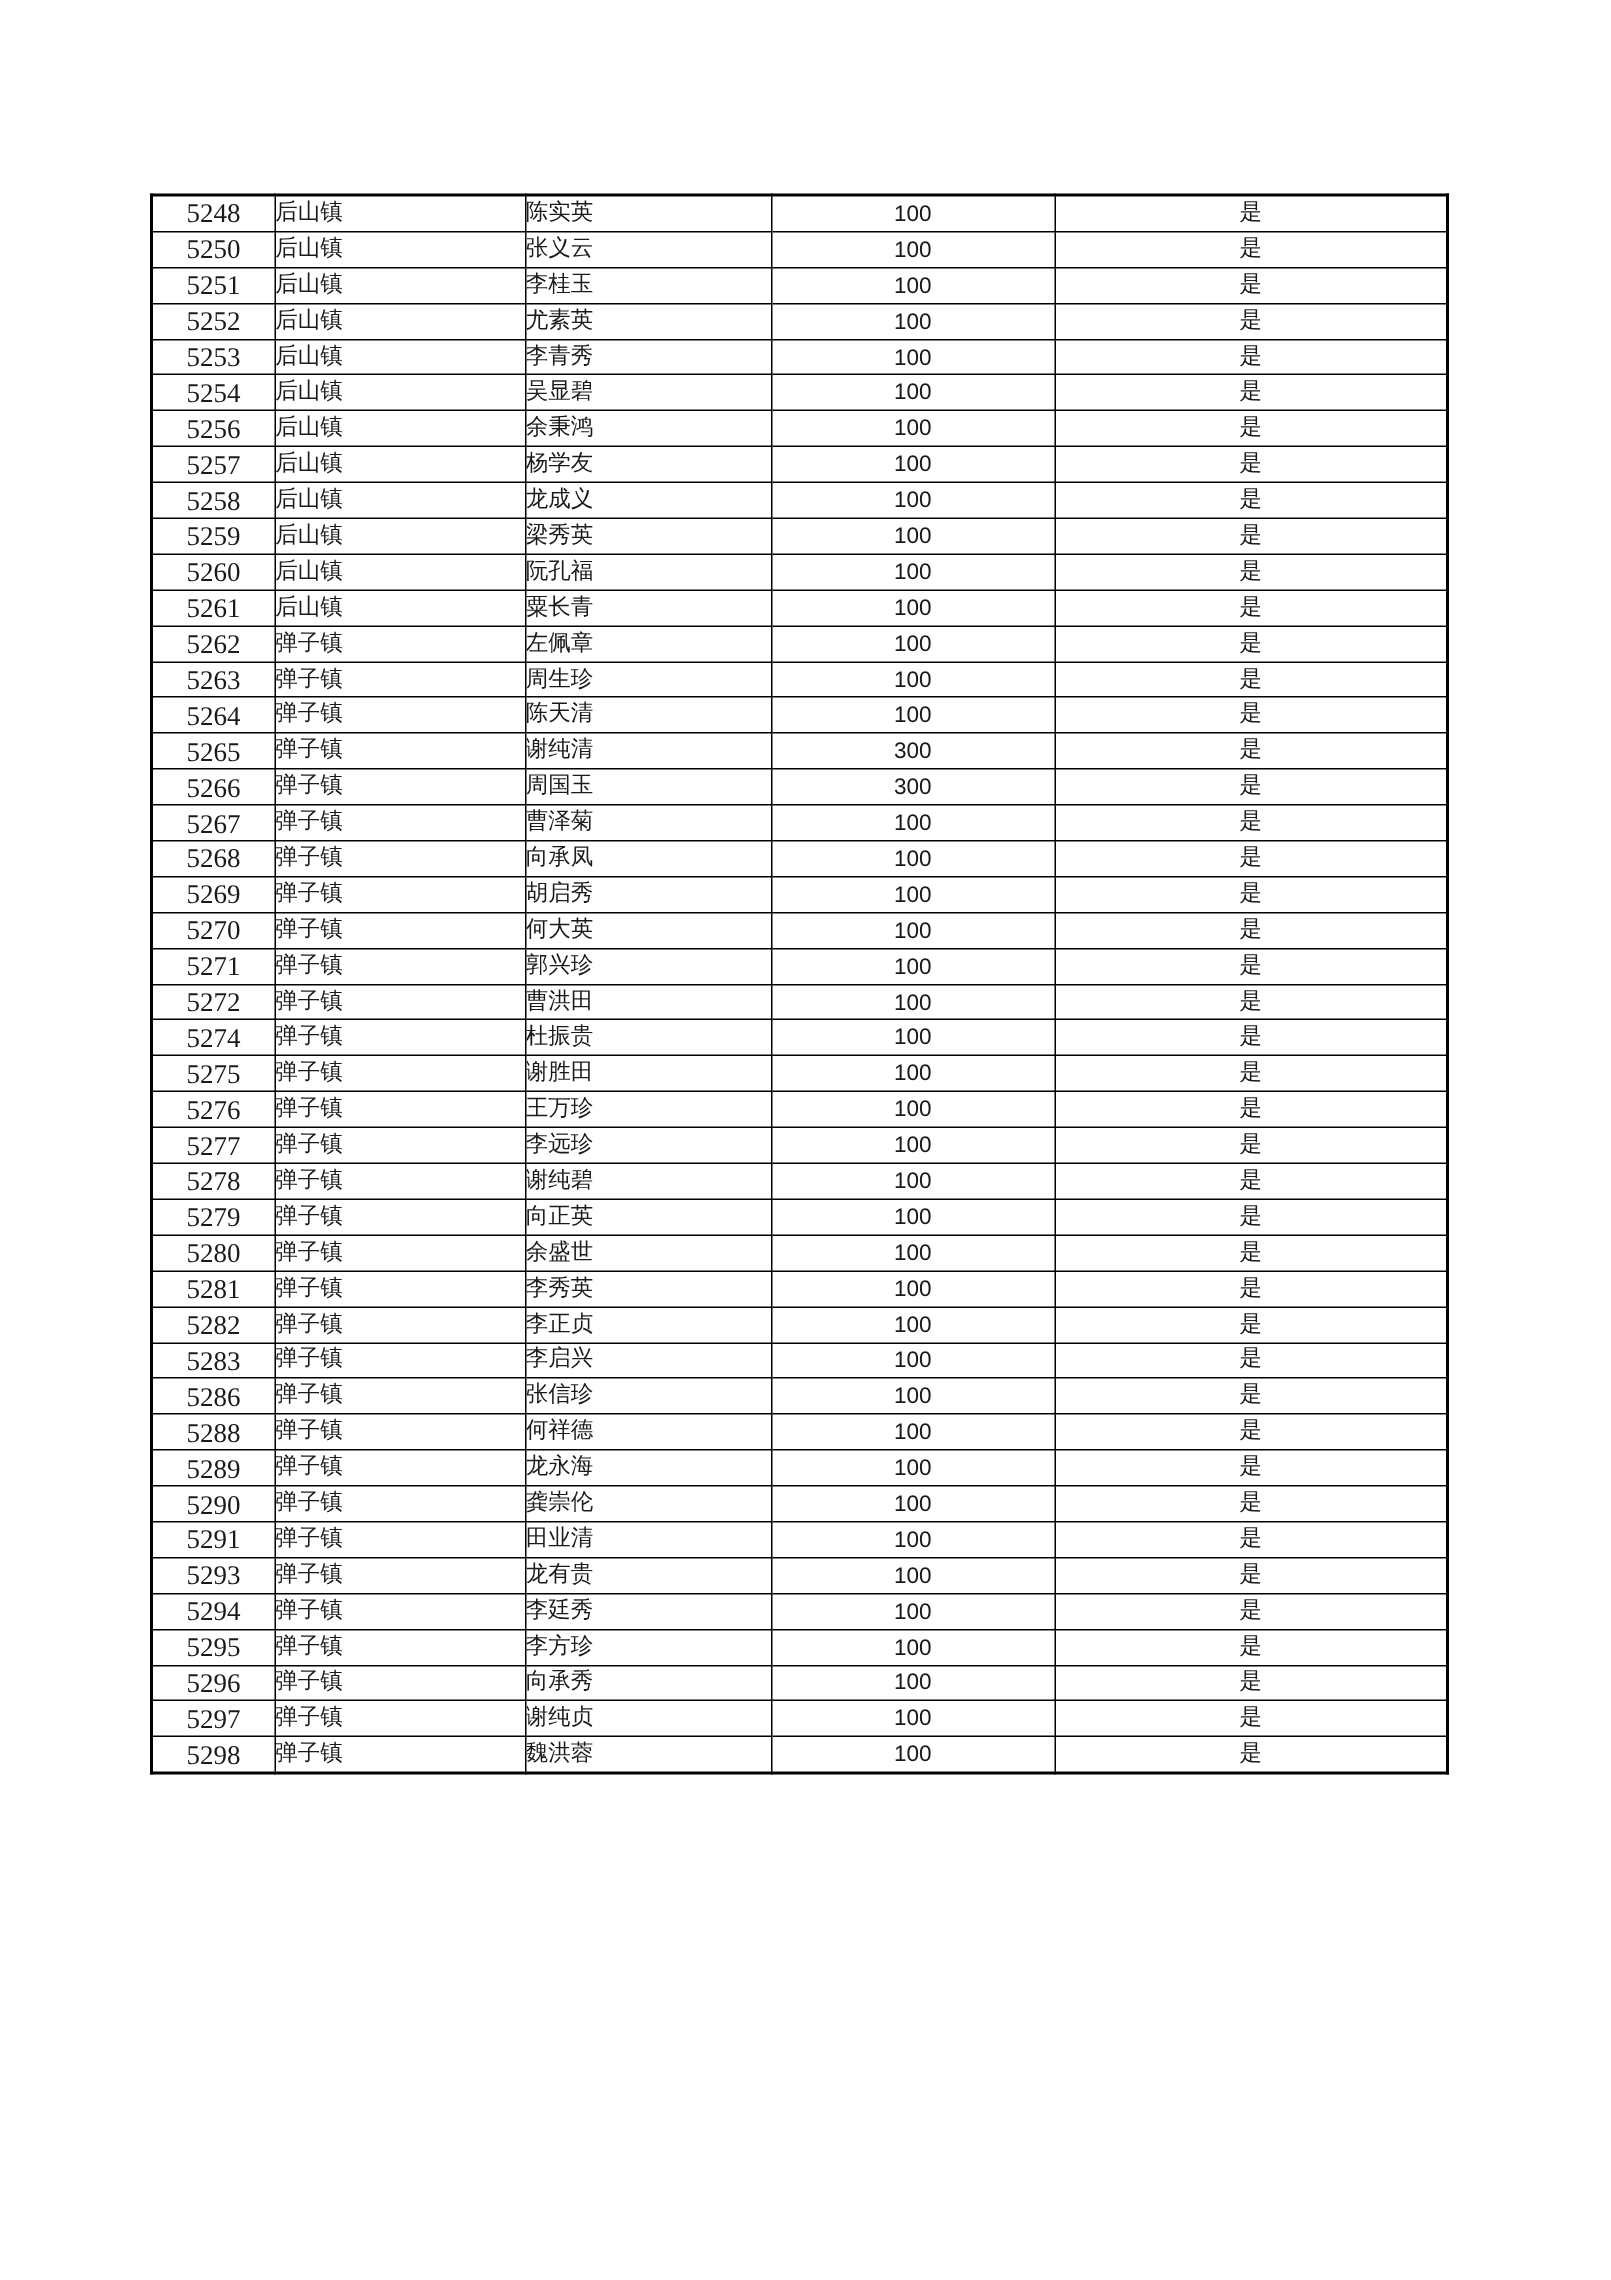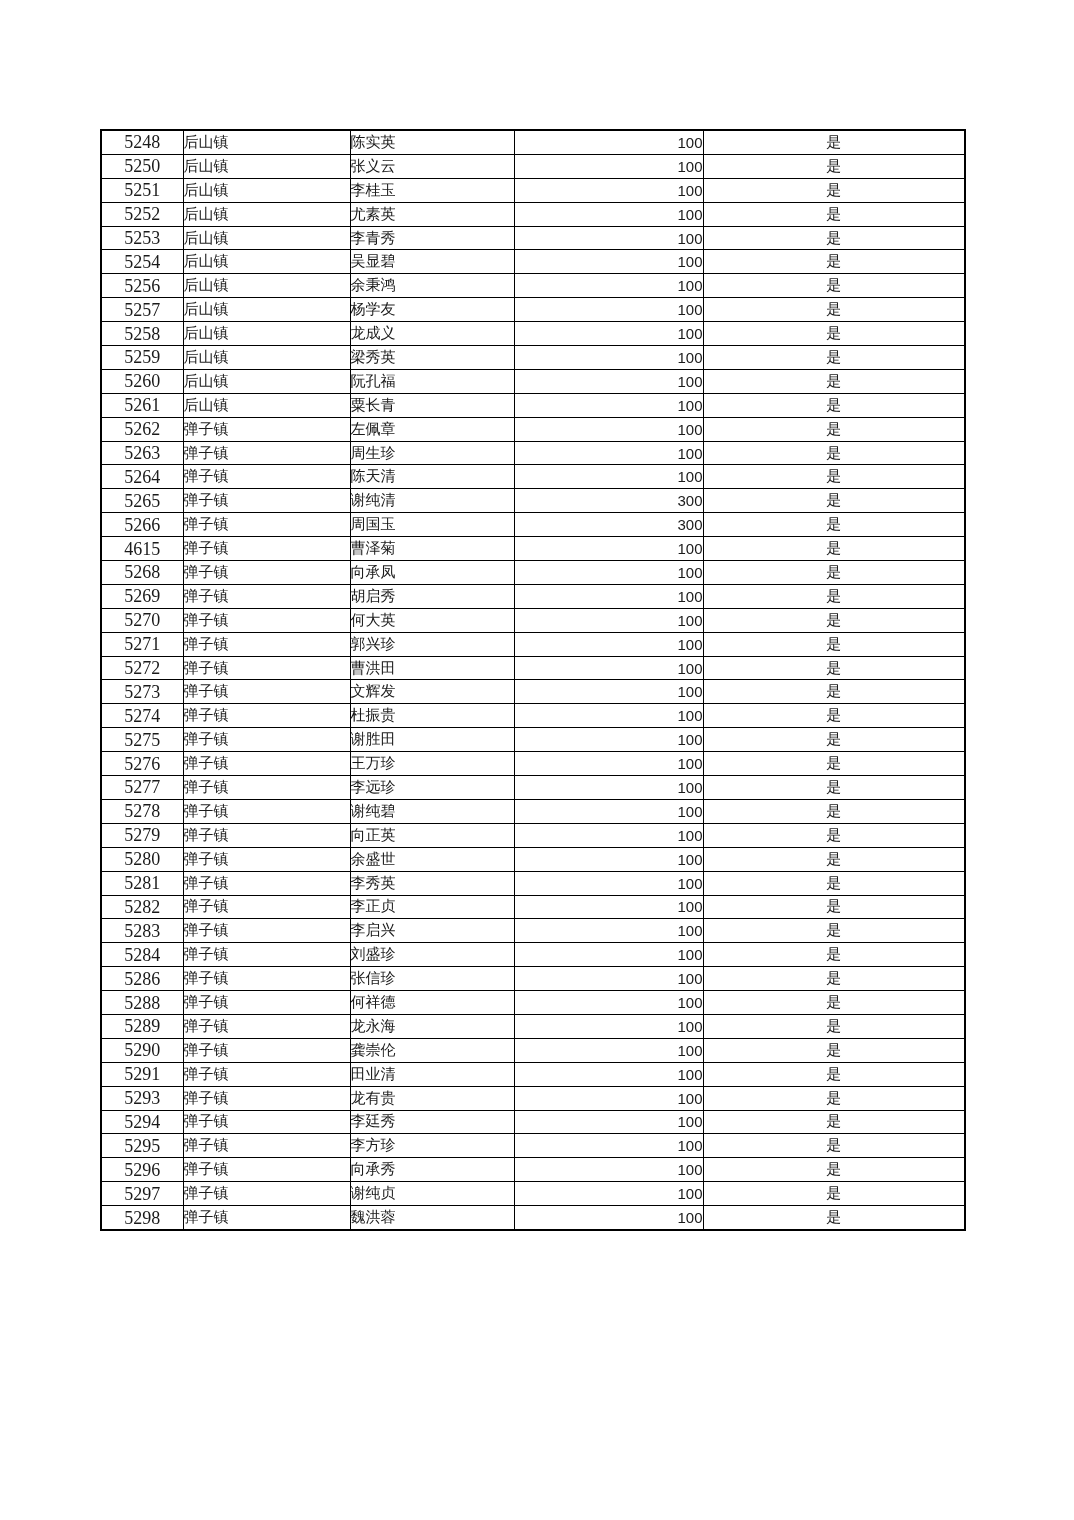--- a/index.html
+++ b/index.html
@@ -45,21 +45,21 @@
   }
   td.c1, td.c2 {
     font-family: "Liberation Serif", "DejaVu Serif", serif;
     font-size: 15px;
     text-align: left;
     padding-left: 4px;
   }
   td.c3 {
     font-family: "Liberation Sans", "DejaVu Sans", sans-serif;
     font-size: 15px;
-    text-align: right;
+    text-align: center;
     padding-left: 4px;
   }
   td.c4 {
     font-family: "Liberation Serif", "DejaVu Serif", serif;
     font-size: 15px;
     text-align: center;
   }
 </style>
 </head>
 <body>
@@ -187,21 +187,21 @@
           <td class="c4">是</td>
         </tr>
         <tr>
           <td class="c0">5266</td>
           <td class="c1">弹子镇</td>
           <td class="c2">周国玉</td>
           <td class="c3">300</td>
           <td class="c4">是</td>
         </tr>
         <tr>
-          <td class="c0">4615</td>
+          <td class="c0">5267</td>
           <td class="c1">弹子镇</td>
           <td class="c2">曹泽菊</td>
           <td class="c3">100</td>
           <td class="c4">是</td>
         </tr>
         <tr>
           <td class="c0">5268</td>
           <td class="c1">弹子镇</td>
           <td class="c2">向承凤</td>
           <td class="c3">100</td>
@@ -229,27 +229,20 @@
           <td class="c4">是</td>
         </tr>
         <tr>
           <td class="c0">5272</td>
           <td class="c1">弹子镇</td>
           <td class="c2">曹洪田</td>
           <td class="c3">100</td>
           <td class="c4">是</td>
         </tr>
         <tr>
-          <td class="c0">5273</td>
-          <td class="c1">弹子镇</td>
-          <td class="c2">文辉发</td>
-          <td class="c3">100</td>
-          <td class="c4">是</td>
-        </tr>
-        <tr>
           <td class="c0">5274</td>
           <td class="c1">弹子镇</td>
           <td class="c2">杜振贵</td>
           <td class="c3">100</td>
           <td class="c4">是</td>
         </tr>
         <tr>
           <td class="c0">5275</td>
           <td class="c1">弹子镇</td>
           <td class="c2">谢胜田</td>
@@ -302,27 +295,20 @@
           <td class="c0">5282</td>
           <td class="c1">弹子镇</td>
           <td class="c2">李正贞</td>
           <td class="c3">100</td>
           <td class="c4">是</td>
         </tr>
         <tr>
           <td class="c0">5283</td>
           <td class="c1">弹子镇</td>
           <td class="c2">李启兴</td>
-          <td class="c3">100</td>
-          <td class="c4">是</td>
-        </tr>
-        <tr>
-          <td class="c0">5284</td>
-          <td class="c1">弹子镇</td>
-          <td class="c2">刘盛珍</td>
           <td class="c3">100</td>
           <td class="c4">是</td>
         </tr>
         <tr>
           <td class="c0">5286</td>
           <td class="c1">弹子镇</td>
           <td class="c2">张信珍</td>
           <td class="c3">100</td>
           <td class="c4">是</td>
         </tr>

